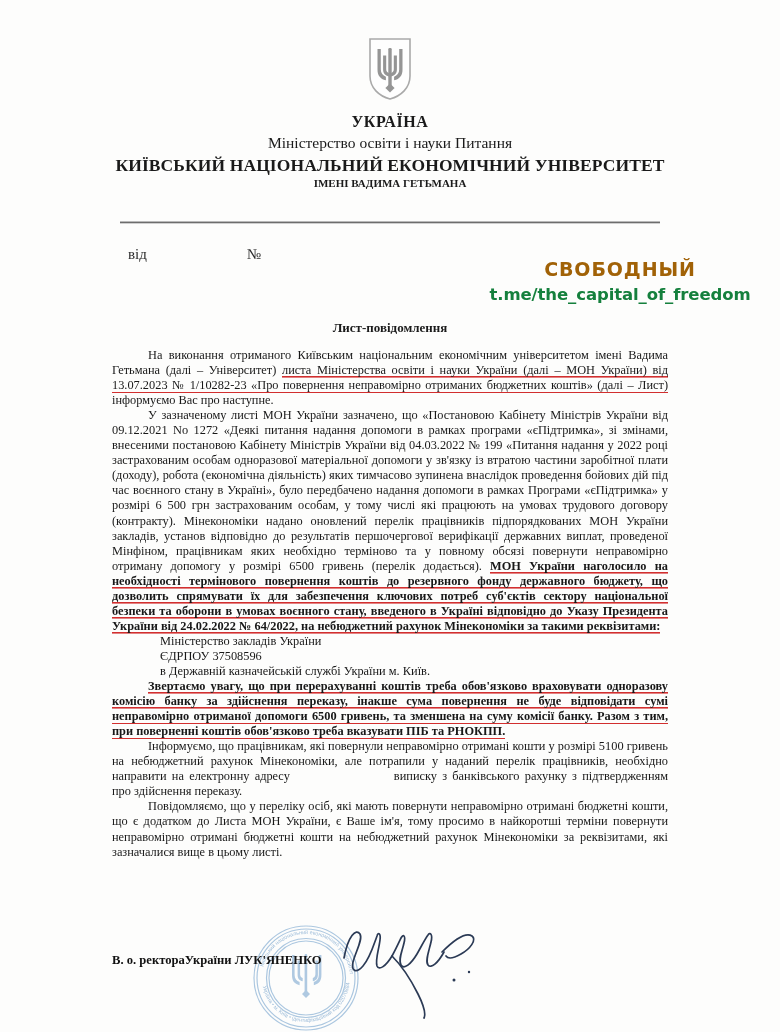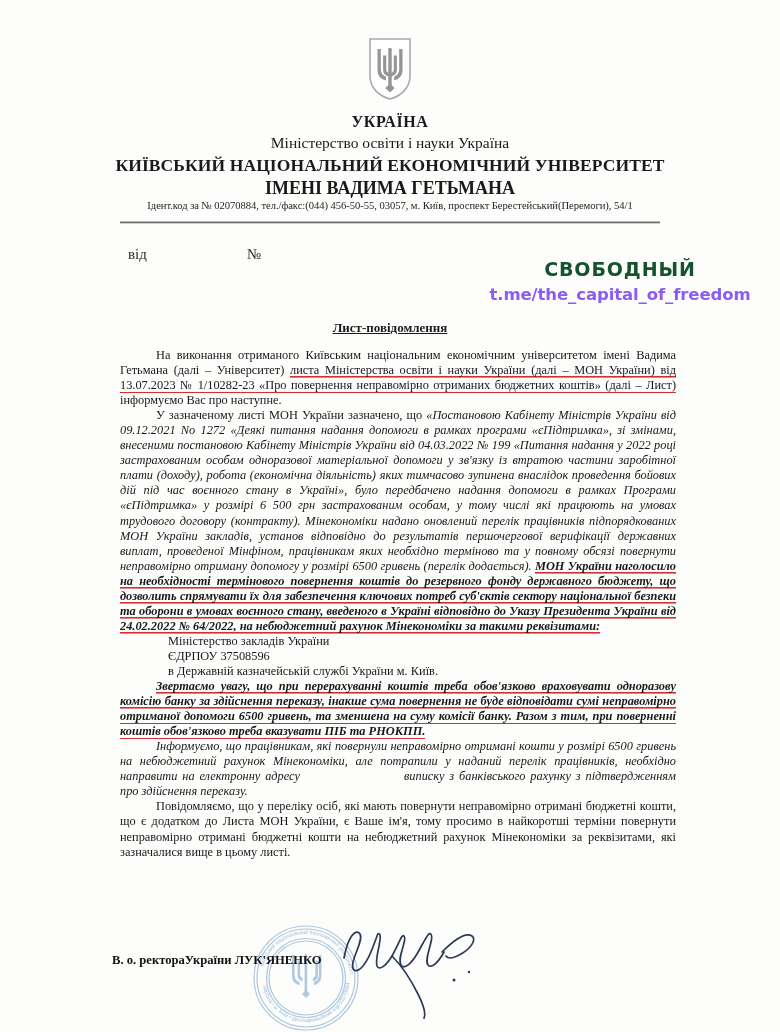--- a/index.html
+++ b/index.html
@@ -47,21 +47,21 @@
     margin-top: 1px;
   }
   .hdr-univ1 {
     font-size: 17.5px;
     font-weight: bold;
     letter-spacing: .1px;
     line-height: 1.25;
     margin-top: 2px;
   }
   .hdr-univ2 {
-    font-size: 18px;
+    font-size: 11px;
     font-weight: bold;
     line-height: 1.25;
   }
 
   .hdr-contacts {
     position: absolute;
     left: 0; right: 0;
     top: 200px;
     text-align: center;
     font-size: 10.6px;
@@ -111,42 +111,41 @@
   }
 
   
   .doc-title {
     position: absolute;
     top: 320px;
     left: 0; right: 0;
     text-align: center;
     font-size: 13px;
     font-weight: bold;
-    text-decoration: underline;
   }
 
   
   .body-text {
     position: absolute;
     top: 348px;
     left: 112px;
     width: 556px;
     font-size: 12.35px;
     line-height: 15.05px;
     text-align: justify;
     color: #181818;
   }
   .body-text p {
     margin: 0;
     text-indent: 36px;
   }
   .body-text p.noind { text-indent: 0; }
 
-  .it { font-style: italic; }
-  .bi { font-style: italic; font-weight: bold; }
+  .it { }
+  .bi { font-weight: bold; }
 
   
   .ul-red {
     background-image: linear-gradient(to right, #d22f2f, #d22f2f);
     background-repeat: no-repeat;
     background-size: 100% 1.6px;
     background-position: 0 100%;
     padding-bottom: 1px;
   }
   .blank-gap { display: inline-block; width: 104px; }
@@ -196,53 +195,52 @@
         <path d="M32.2 13 h3.3 v20.7 c0 5.6-2.6 9.2-8.4 10.6 v-3.6 c3.1-1.2 5.1-3.6 5.1-7.2 Z"></path>
         <path d="M16.1 19.4 h3.1 v13.9 c0 2.1 1.2 3.3 2.8 3.9 v3.4 c-4.1-.9-5.9-3.3-5.9-7 Z"></path>
         <path d="M26.8 19.4 h3.1 v14.2 c0 3.7-1.8 6.1-5.9 7 v-3.4 c1.6-.6 2.8-1.8 2.8-3.9 Z"></path>
         <path d="M23 47.5 l4.6 4.4 -4.6 4.6 -4.6-4.6 Z"></path>
       </g>
     </svg>
   </div>
 
   <div class="header">
     <div class="hdr-country">УКРАЇНА</div>
-    <div class="hdr-ministry">Міністерство освіти і науки Україна</div>
+    <div class="hdr-ministry">Міністерство освіти і науки Питання</div>
     <div class="hdr-univ1">КИЇВСЬКИЙ НАЦІОНАЛЬНИЙ ЕКОНОМІЧНИЙ УНІВЕРСИТЕТ</div>
     <div class="hdr-univ2">ІМЕНІ ВАДИМА ГЕТЬМАНА</div>
   </div>
 
-  <div class="hdr-contacts">Ідент.код за № 02070884, тел./факс:(044) 456-50-55, 03057, м. Київ, проспект Берестейський(Перемоги), 54/1</div>
   <div class="hdr-rule"></div>
 
   <div class="ref-line">
     <span>від</span>
     <span class="ref-no">№</span>
   </div>
 
   <div class="watermark">
-    <div class="wm-title" id="wm1" style="color: #14532d;">СВОБОДНЫЙ</div>
-    <div class="wm-link" id="wm2" style="color: #8b5cf6;">t.me/the_capital_of_freedom</div>
+    <div class="wm-title" id="wm1" style="color: #a16207;">СВОБОДНЫЙ</div>
+    <div class="wm-link" id="wm2" style="color: #15803d;">t.me/the_capital_of_freedom</div>
   </div>
 
   <div class="doc-title">Лист-повідомлення</div>
 
-  <div class="body-text" style="color: rgb(24, 24, 24); margin-left: 8px;">
+  <div class="body-text" style="color: rgb(24, 24, 24);">
 
     <p><span>На виконання отриманого Київським національним економічним університетом імені Вадима Гетьмана (далі – Університет) </span><span class="ul-red" style="background-image: linear-gradient(to right, rgb(210, 47, 47), rgb(210, 47, 47));">листа Міністерства освіти і науки України (далі – МОН України) від 13.07.2023 № 1/10282-23 «Про повернення неправомірно отриманих бюджетних коштів» (далі – Лист)</span><span> інформуємо Вас про наступне.</span></p>
 
     <p><span>У зазначеному листі МОН України зазначено, що </span><span class="it">«Постановою Кабінету Міністрів України від 09.12.2021 No 1272 «Деякі питання надання допомоги в рамках програми «єПідтримка», зі змінами, внесеними постановою Кабінету Міністрів України від 04.03.2022 № 199 «Питання надання у 2022 році застрахованим особам одноразової матеріальної допомоги у зв'язку із втратою частини заробітної плати (доходу), робота (економічна діяльність) яких тимчасово зупинена внаслідок проведення бойових дій під час воєнного стану в Україні», було передбачено надання допомоги в рамках Програми «єПідтримка» у розмірі 6 500 грн застрахованим особам, у тому числі які працюють на умовах трудового договору (контракту). Мінекономіки надано оновлений перелік працівників підпорядкованих МОН України закладів, установ відповідно до результатів першочергової верифікації державних виплат, проведеної Мінфіном, працівникам яких необхідно терміново та у повному обсязі повернути неправомірно отриману допомогу у розмірі 6500 гривень (перелік додається). </span><span class="bi ul-red" style="background-image: linear-gradient(to right, rgb(210, 47, 47), rgb(210, 47, 47));">МОН України наголосило на необхідності термінового повернення коштів до резервного фонду державного бюджету, що дозволить спрямувати їх для забезпечення ключових потреб суб'єктів сектору національної безпеки та оборони в умовах воєнного стану, введеного в Україні відповідно до Указу Президента України від 24.02.2022 № 64/2022, на небюджетний рахунок Мінекономіки за такими реквізитами:</span></p>
 
     <p class="noind" style="text-indent:48px">Міністерство закладів України</p>
     <p class="noind" style="text-indent:48px">ЄДРПОУ 37508596</p>
     <p class="noind" style="text-indent:48px">в Державній казначейській службі України м. Київ.</p>
 
     <p><span class="bi ul-red" style="background-image: linear-gradient(to right, rgb(210, 47, 47), rgb(210, 47, 47));">Звертаємо увагу, що при перерахуванні коштів треба обов'язково враховувати одноразову комісію банку за здійснення переказу, інакше сума повернення не буде відповідати сумі неправомірно отриманої допомоги 6500 гривень, та зменшена на суму комісії банку. Разом з тим, при поверненні коштів обов'язково треба вказувати ПІБ та РНОКПП.</span></p>
 
-    <p><span class="it">Інформуємо, що працівникам, які повернули неправомірно отримані кошти у розмірі 6500 гривень на небюджетний рахунок Мінекономіки, але потрапили у наданий перелік працівників, необхідно направити на електронну адресу</span><span class="blank-gap"></span><span class="it">виписку з банківського рахунку з підтвердженням про здійснення переказу.</span></p>
+    <p><span class="it">Інформуємо, що працівникам, які повернули неправомірно отримані кошти у розмірі 5100 гривень на небюджетний рахунок Мінекономіки, але потрапили у наданий перелік працівників, необхідно направити на електронну адресу</span><span class="blank-gap"></span><span class="it">виписку з банківського рахунку з підтвердженням про здійснення переказу.</span></p>
 
 
     <p>Повідомляємо, що у переліку осіб, які мають повернути неправомірно отримані бюджетні кошти, що є додатком до Листа МОН України, є Ваше ім'я, тому просимо в найкоротші терміни повернути неправомірно отримані бюджетні кошти на небюджетний рахунок Мінекономіки за реквізитами, які зазначалися вище в цьому листі.</p>
   </div>
 
   <svg class="seal" viewBox="0 0 128 112">
     <g fill="none" stroke="#8FB4D6" stroke-width="1.2" opacity=".95">
       <circle cx="62" cy="54" r="52"></circle>
       <circle cx="62" cy="54" r="49"></circle>
       <circle cx="62" cy="54" r="39.5"></circle>

